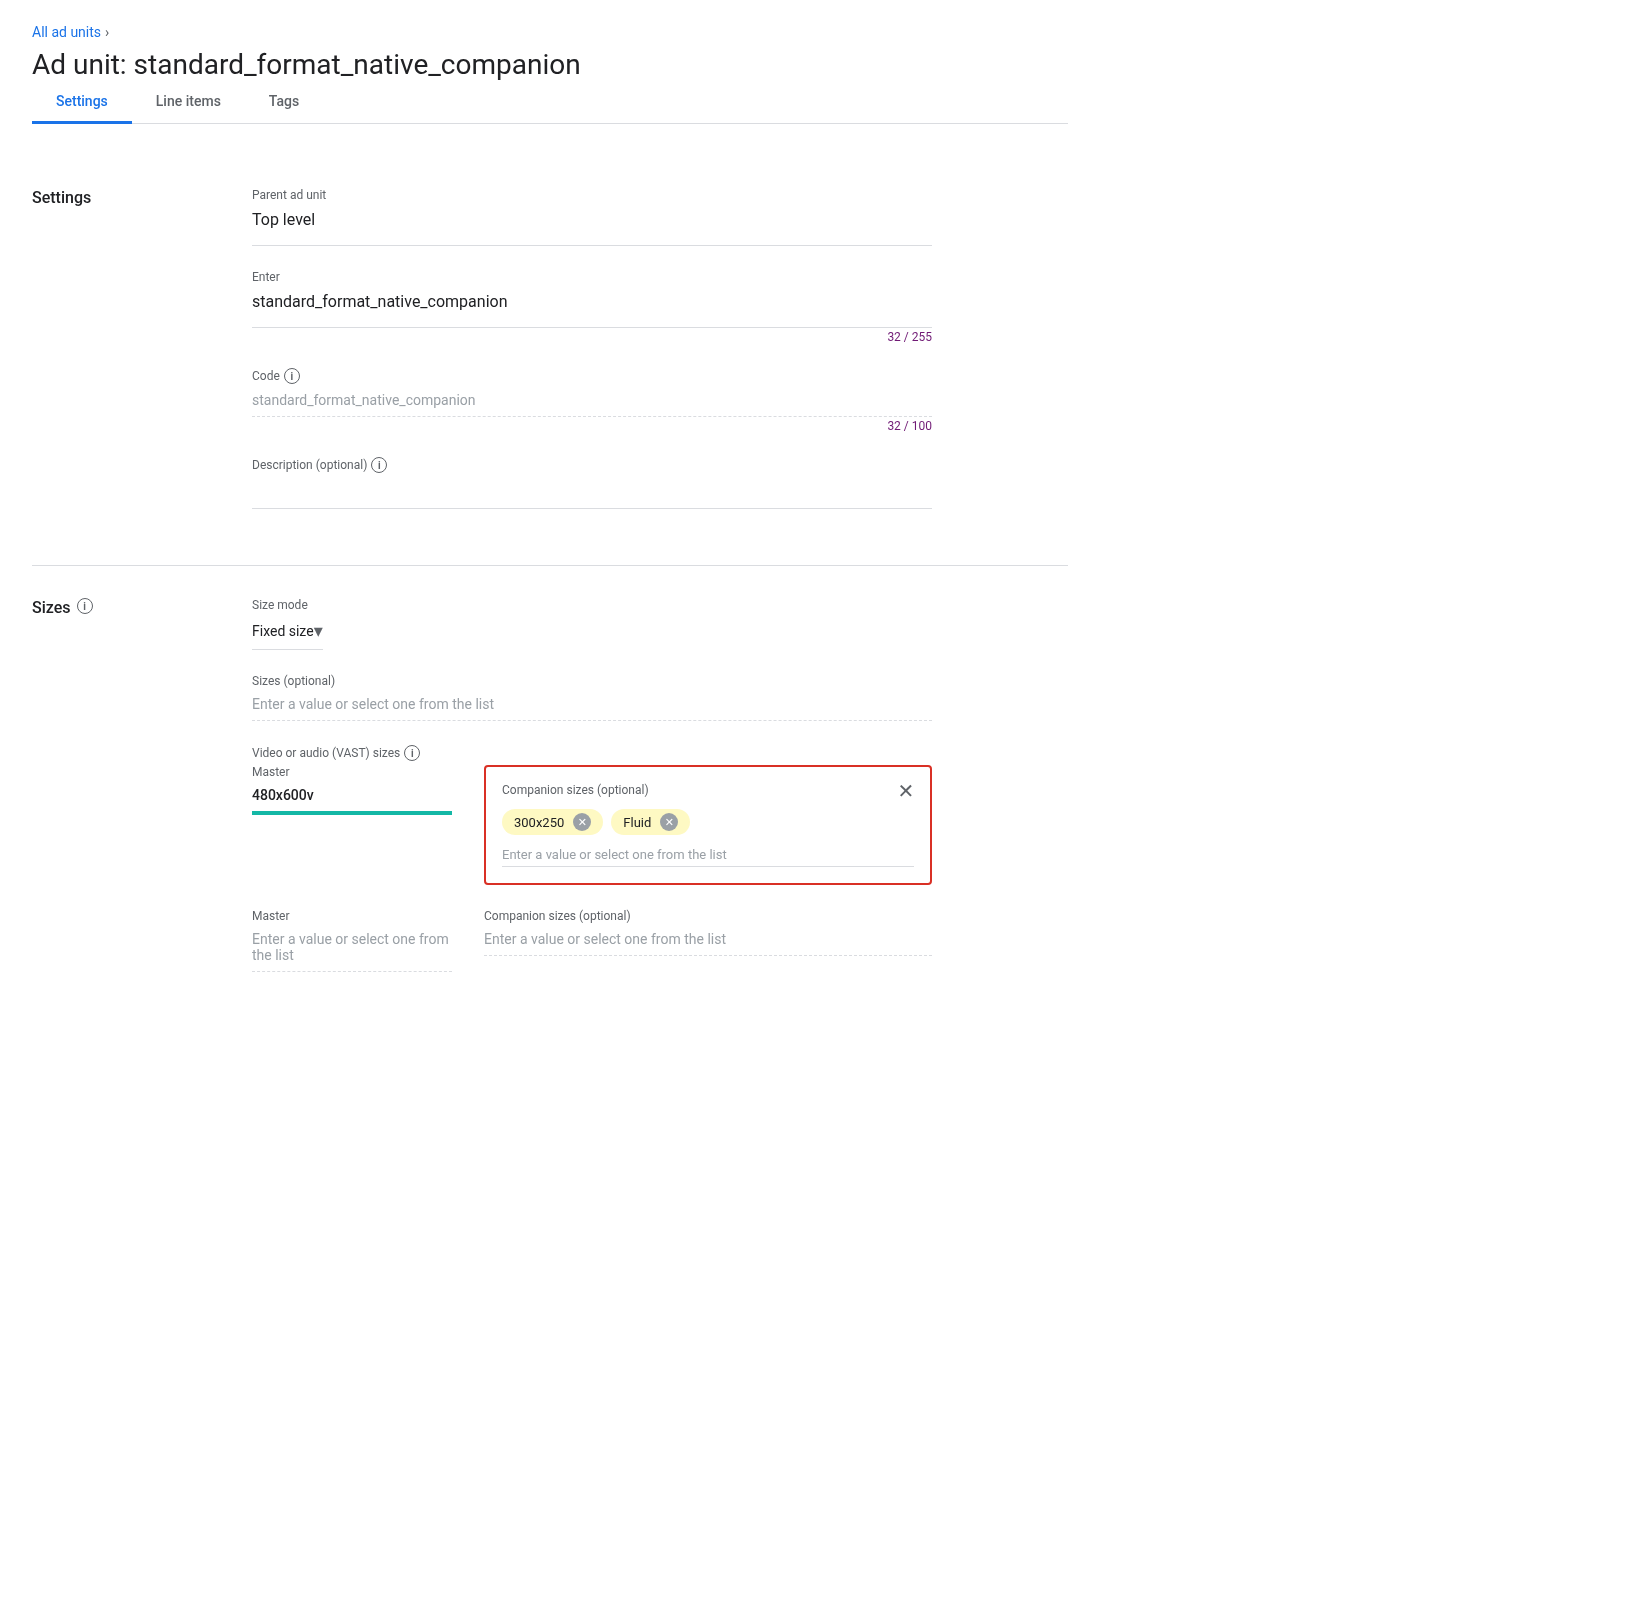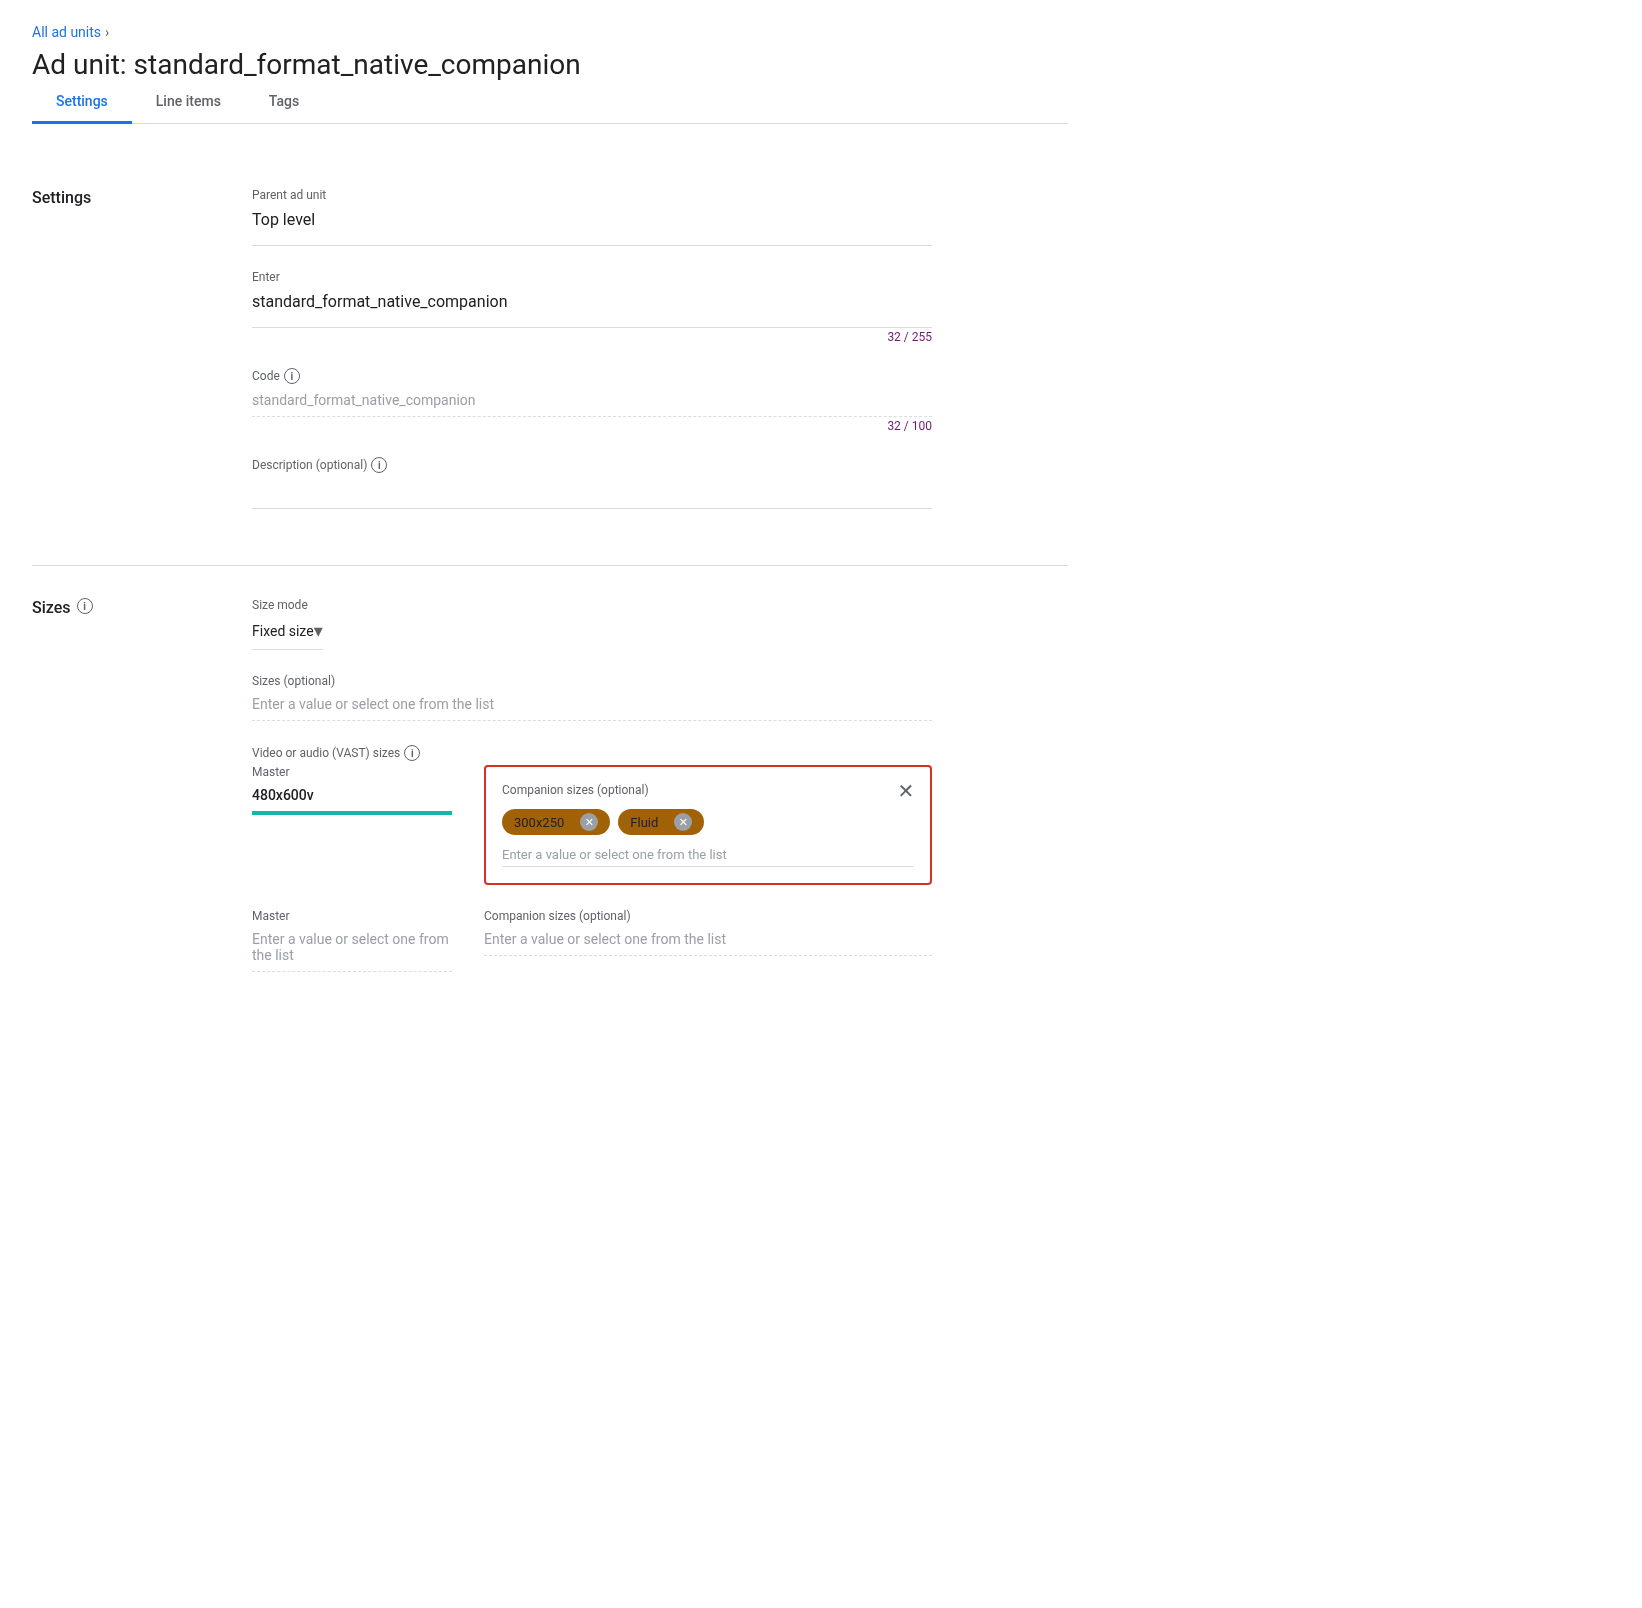--- a/index.html
+++ b/index.html
@@ -166,22 +166,22 @@
     }
     .companion-tags {
       display: flex;
       gap: 8px;
       flex-wrap: wrap;
       margin-bottom: 12px;
     }
     .companion-tag {
       display: flex;
       align-items: center;
-      gap: 16px;
-      background: #a16207;
+      gap: 9px;
+      background: #fef9c3;
       border-radius: 16px;
       padding: 4px 12px;
       font-size: 13px;
       color: #202124;
     }
     .tag-close {
       display: inline-flex;
       align-items: center;
       justify-content: center;
       width: 18px;

